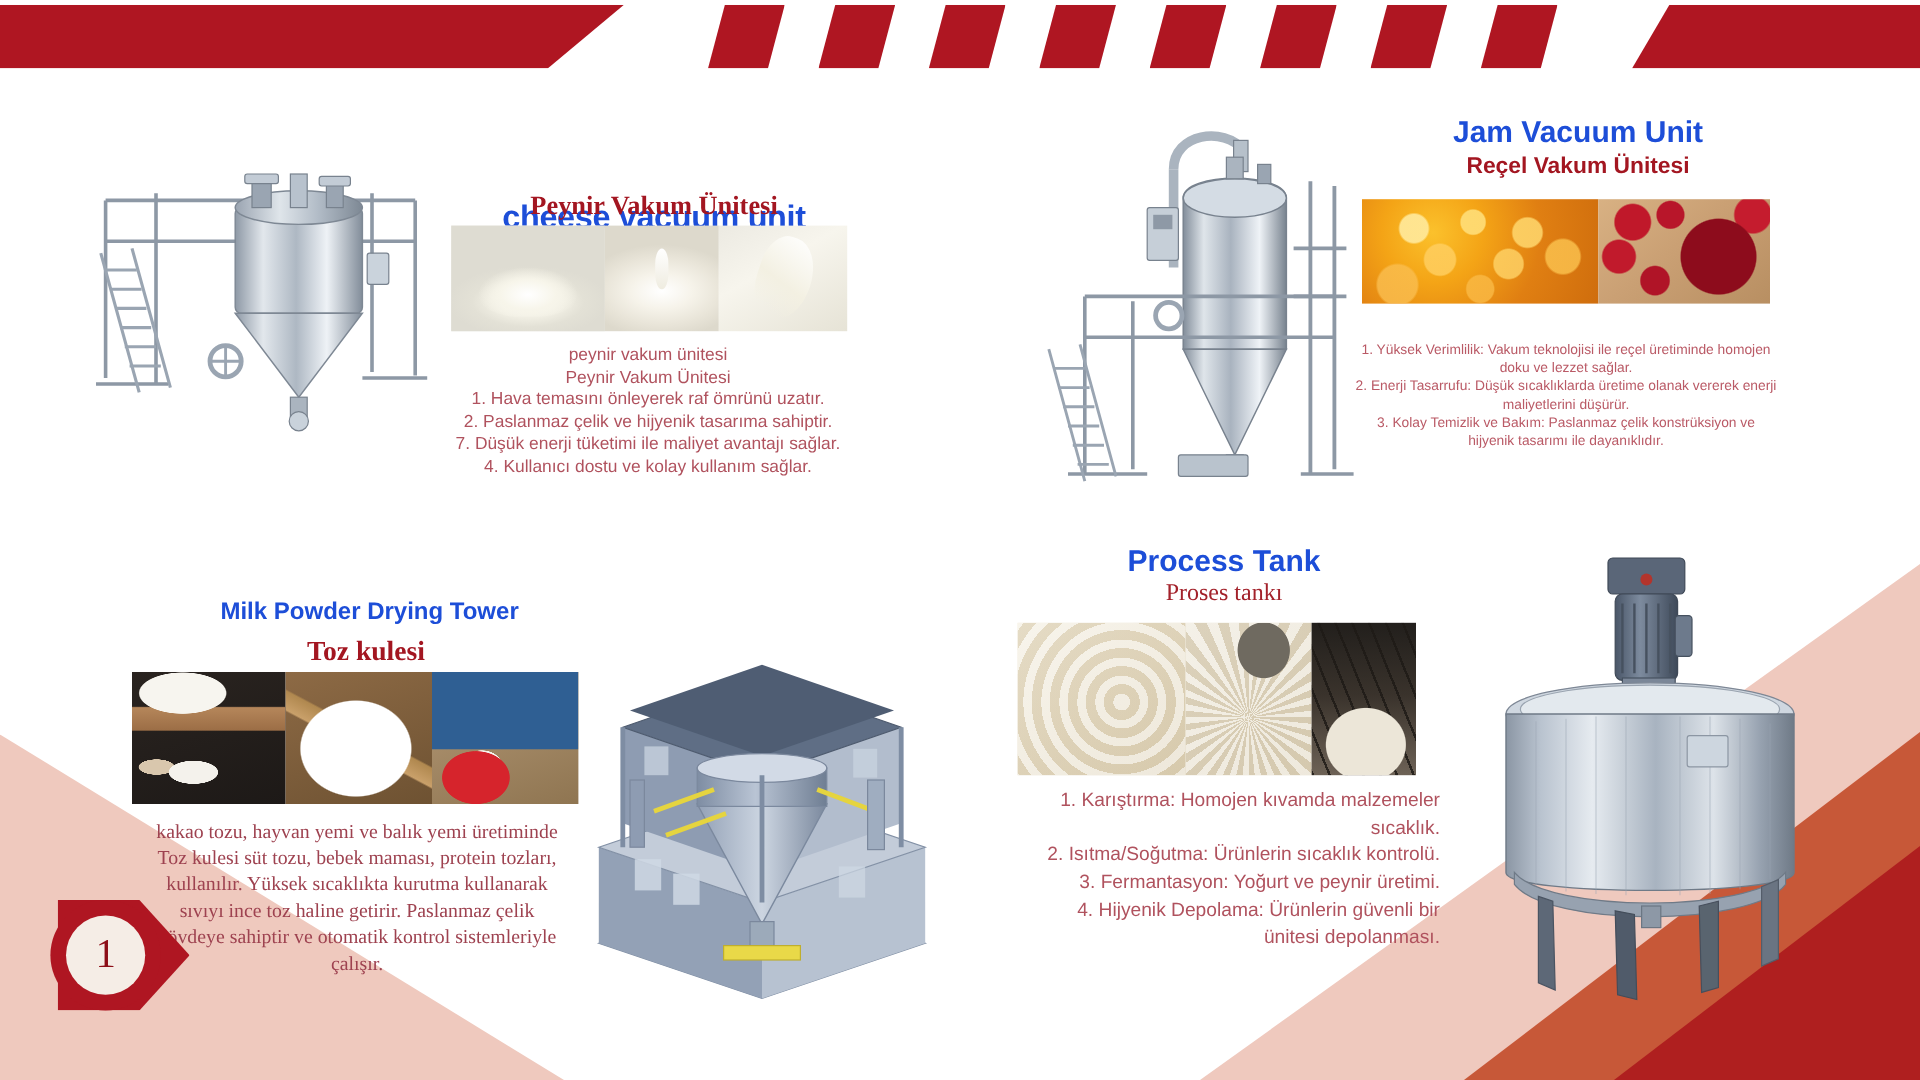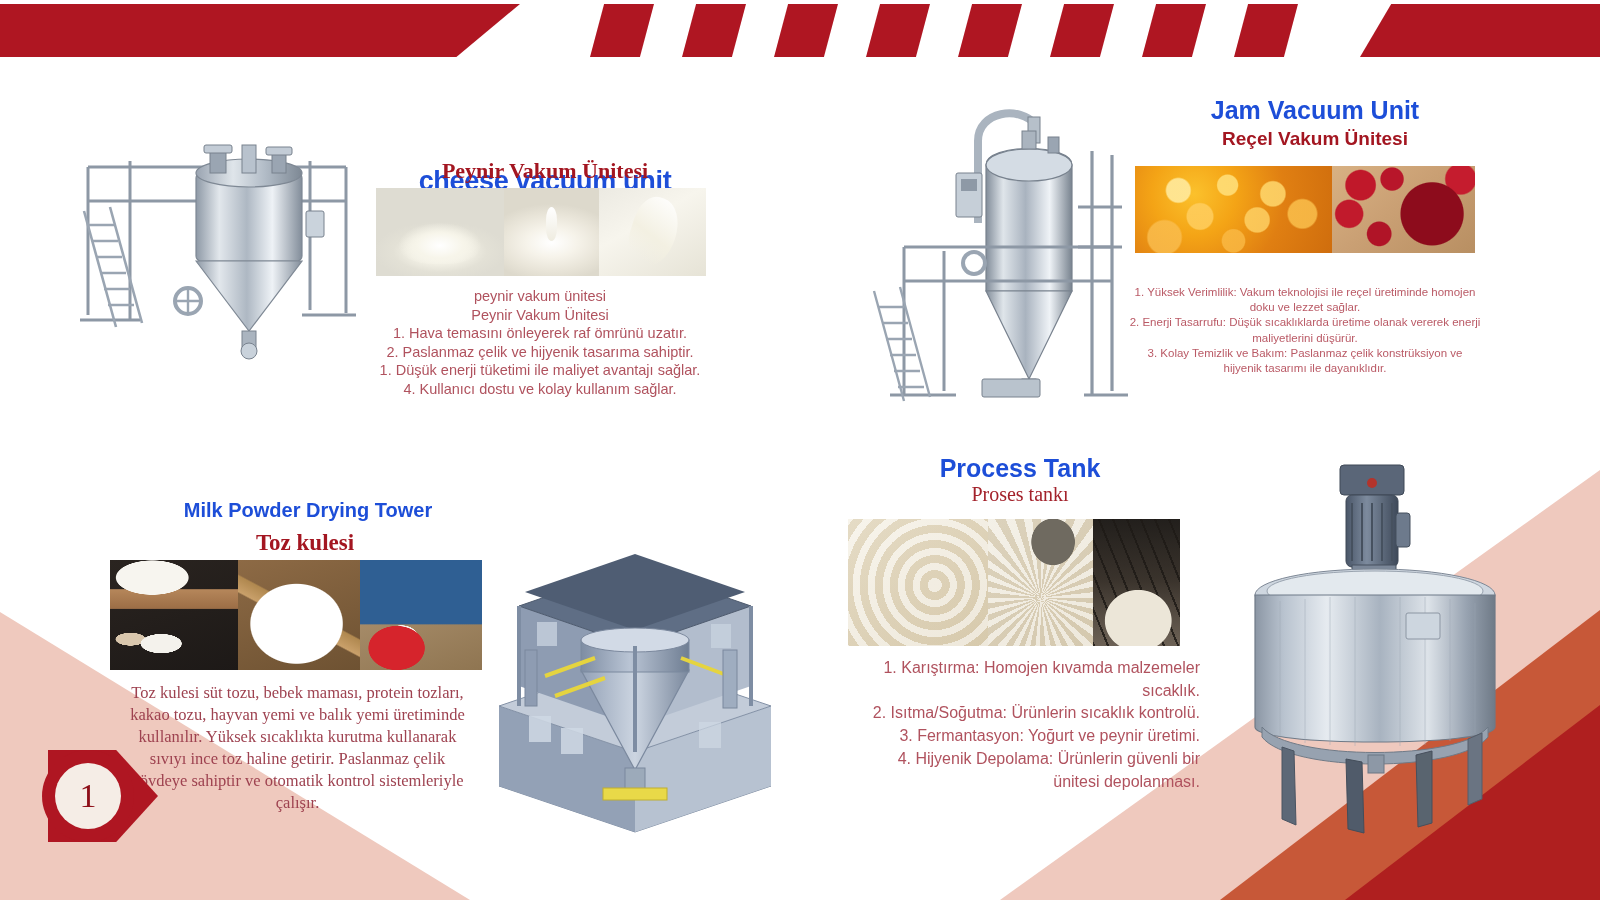--- a/index.html
+++ b/index.html
@@ -275,21 +275,21 @@
       <div class="photo ph-milk1" style="width:128px;height:88px"></div>
       <div class="photo ph-milk2" style="width:95px;height:88px"></div>
       <div class="photo ph-milk3" style="width:107px;height:88px"></div>
     </div>
 
     <div class="body-text" style="position:absolute; left:300px; top:192px; width:360px; font-size:14.5px; line-height:1.28;">
       <p>peynir vakum ünitesi</p>
       <p>Peynir Vakum Ünitesi</p>
       <p>1. Hava temasını önleyerek raf ömrünü uzatır.</p>
       <p>2. Paslanmaz çelik ve hijyenik tasarıma sahiptir.</p>
-      <p>1. Düşük enerji tüketimi ile maliyet avantajı sağlar.</p>
+      <p>7. Düşük enerji tüketimi ile maliyet avantajı sağlar.</p>
       <p>4. Kullanıcı dostu ve kolay kullanım sağlar.</p>
     </div>
   </div>
 
   <div class="sec" style="left:860px; top:75px; width:680px; height:340px;">
 
     <div class="machine" style="left:0px; top:20px; width:280px; height:330px;">
       <svg width="280" height="330" viewBox="0 0 280 330">
         <defs>
           <linearGradient id="steel3" x1="0" y1="0" x2="1" y2="0">
@@ -362,22 +362,22 @@
     <div class="title-en" style="position:absolute; left:23px; top:10px; width:380px; font-size:20px;">Milk Powder Drying Tower</div>
     <div class="title-tr" style="position:absolute; left:20px; top:40px; width:380px; font-size:23px;">Toz kulesi</div>
 
     <div class="photo-strip" style="position:absolute; left:15px; top:70px; width:372px; height:110px;">
       <div class="photo ph-pow1" style="width:128px;height:110px"></div>
       <div class="photo ph-pow2" style="width:122px;height:110px"></div>
       <div class="photo ph-pow3" style="width:122px;height:110px"></div>
     </div>
 
     <div class="body-text serif" style="position:absolute; left:5px; top:192px; width:395px; font-size:16.5px; line-height:1.33;">
+      <p>kakao tozu, hayvan yemi ve balık yemi üretiminde</p>
       <p>Toz kulesi süt tozu, bebek maması, protein tozları,</p>
-      <p>kakao tozu, hayvan yemi ve balık yemi üretiminde</p>
       <p>kullanılır. Yüksek sıcaklıkta kurutma kullanarak</p>
       <p>sıvıyı ince toz haline getirir. Paslanmaz çelik</p>
       <p>gövdeye sahiptir ve otomatik kontrol sistemleriyle</p>
       <p>çalışır.</p>
     </div>
 
     <div class="machine" style="left:390px; top:10px; width:290px; height:340px;">
       <svg width="290" height="340" viewBox="0 0 290 340">
         <defs>
           <linearGradient id="bl1" x1="0" y1="0" x2="1" y2="0">

